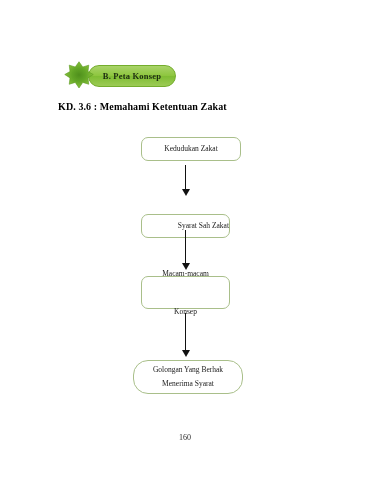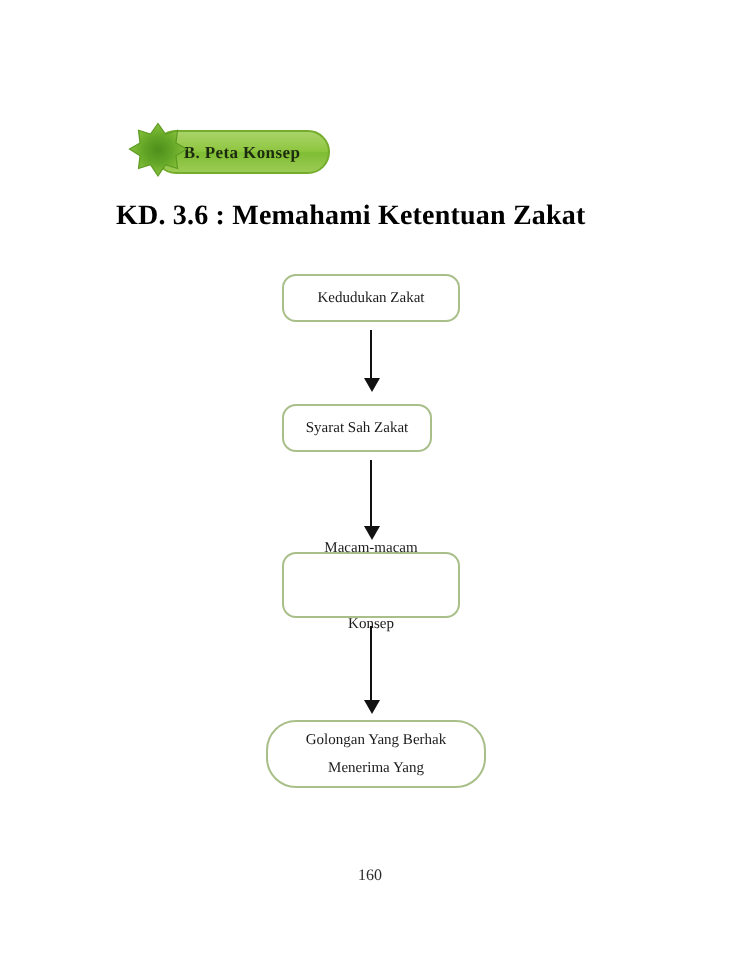--- a/index.html
+++ b/index.html
@@ -24,21 +24,21 @@
   
   .section-badge {
     position: absolute;
     left: 64px;
     top: 61px;
     width: 110px;
     height: 30px;
   }
   .badge-pill {
     position: absolute;
-    left: 13px;
+    left: 24px;
     top: 4px;
     width: 88px;
     height: 22px;
     border-radius: 11px;
     background: linear-gradient(to bottom, #a9d36a 0%, #8ec63f 48%, #7fbd33 52%, #9ccb55 100%);
     border: 1px solid #74ad2c;
     box-sizing: border-box;
     display: flex;
     align-items: center;
     justify-content: center;
@@ -58,21 +58,21 @@
     width: 30px;
     height: 30px;
   }
 
   
   .kd-heading {
     position: absolute;
     left: 58px;
     top: 101px;
     font-family: "Liberation Serif", serif;
-    font-size: 14px;
+    font-size: 10px;
     font-weight: bold;
     color: #000000;
     letter-spacing: 0.1px;
     white-space: nowrap;
   }
 
   
   .flow {
     position: absolute;
     left: 0;
@@ -154,50 +154,50 @@
       </defs>
       <path fill="url(#starGrad)" stroke="#5c9a22" stroke-width="0.8" d="M20 1 L25 8 L33 5.5 L32 14 L39 18 L32 22.5 L33 31 L25 28.5 L20 36
                L15 28.5 L7 31 L8 22.5 L1 18 L8 14 L7 5.5 L15 8 Z"></path>
     </svg>
   </div>
 
   <div class="kd-heading">KD. 3.6 : Memahami Ketentuan Zakat</div>
 
   <div class="flow">
 
-    <div class="flow-box" style="left:141px; top:137px; width:89px; height:24px;">
+    <div class="flow-box" style="left:141px; top:137px; width:100px; height:24px;">
       <span class="flow-box-line">Kedudukan Zakat</span>
     </div>
 
     <div class="flow-arrow" style="left:180px; top:165px; height:31px;">
       <span class="shaft"></span>
       <span class="head"></span>
     </div>
 
-    <div class="flow-box" style="left:141px; top:202px; width:75px; height:24px;">
+    <div class="flow-box" style="left:141px; top:214px; width:89px; height:24px;align-items:flex-end;">
       <span class="flow-box-line">Syarat Sah Zakat</span>
     </div>
 
     <div class="flow-arrow" style="left:180px; top:230px; height:40px;">
       <span class="shaft"></span>
       <span class="head"></span>
     </div>
 
     <div class="flow-box" style="left:141px; top:276px; width:89px; height:33px;gap:24px;">
       <span class="flow-box-line">Macam-macam</span>
       <span class="flow-box-line">Konsep</span>
     </div>
 
     <div class="flow-arrow" style="left:180px; top:313px; height:44px;">
       <span class="shaft"></span>
       <span class="head"></span>
     </div>
 
     <div class="flow-box" style="left:133px; top:360px; width:110px; height:34px;border-radius:15px;">
       <span class="flow-box-line">Golongan Yang Berhak</span>
-      <span class="flow-box-line">Menerima Yang</span>
+      <span class="flow-box-line">Menerima Syarat</span>
     </div>
 
   </div>
 
   <div class="page-number">160</div>
 
 </div>
 
 </body></html>

